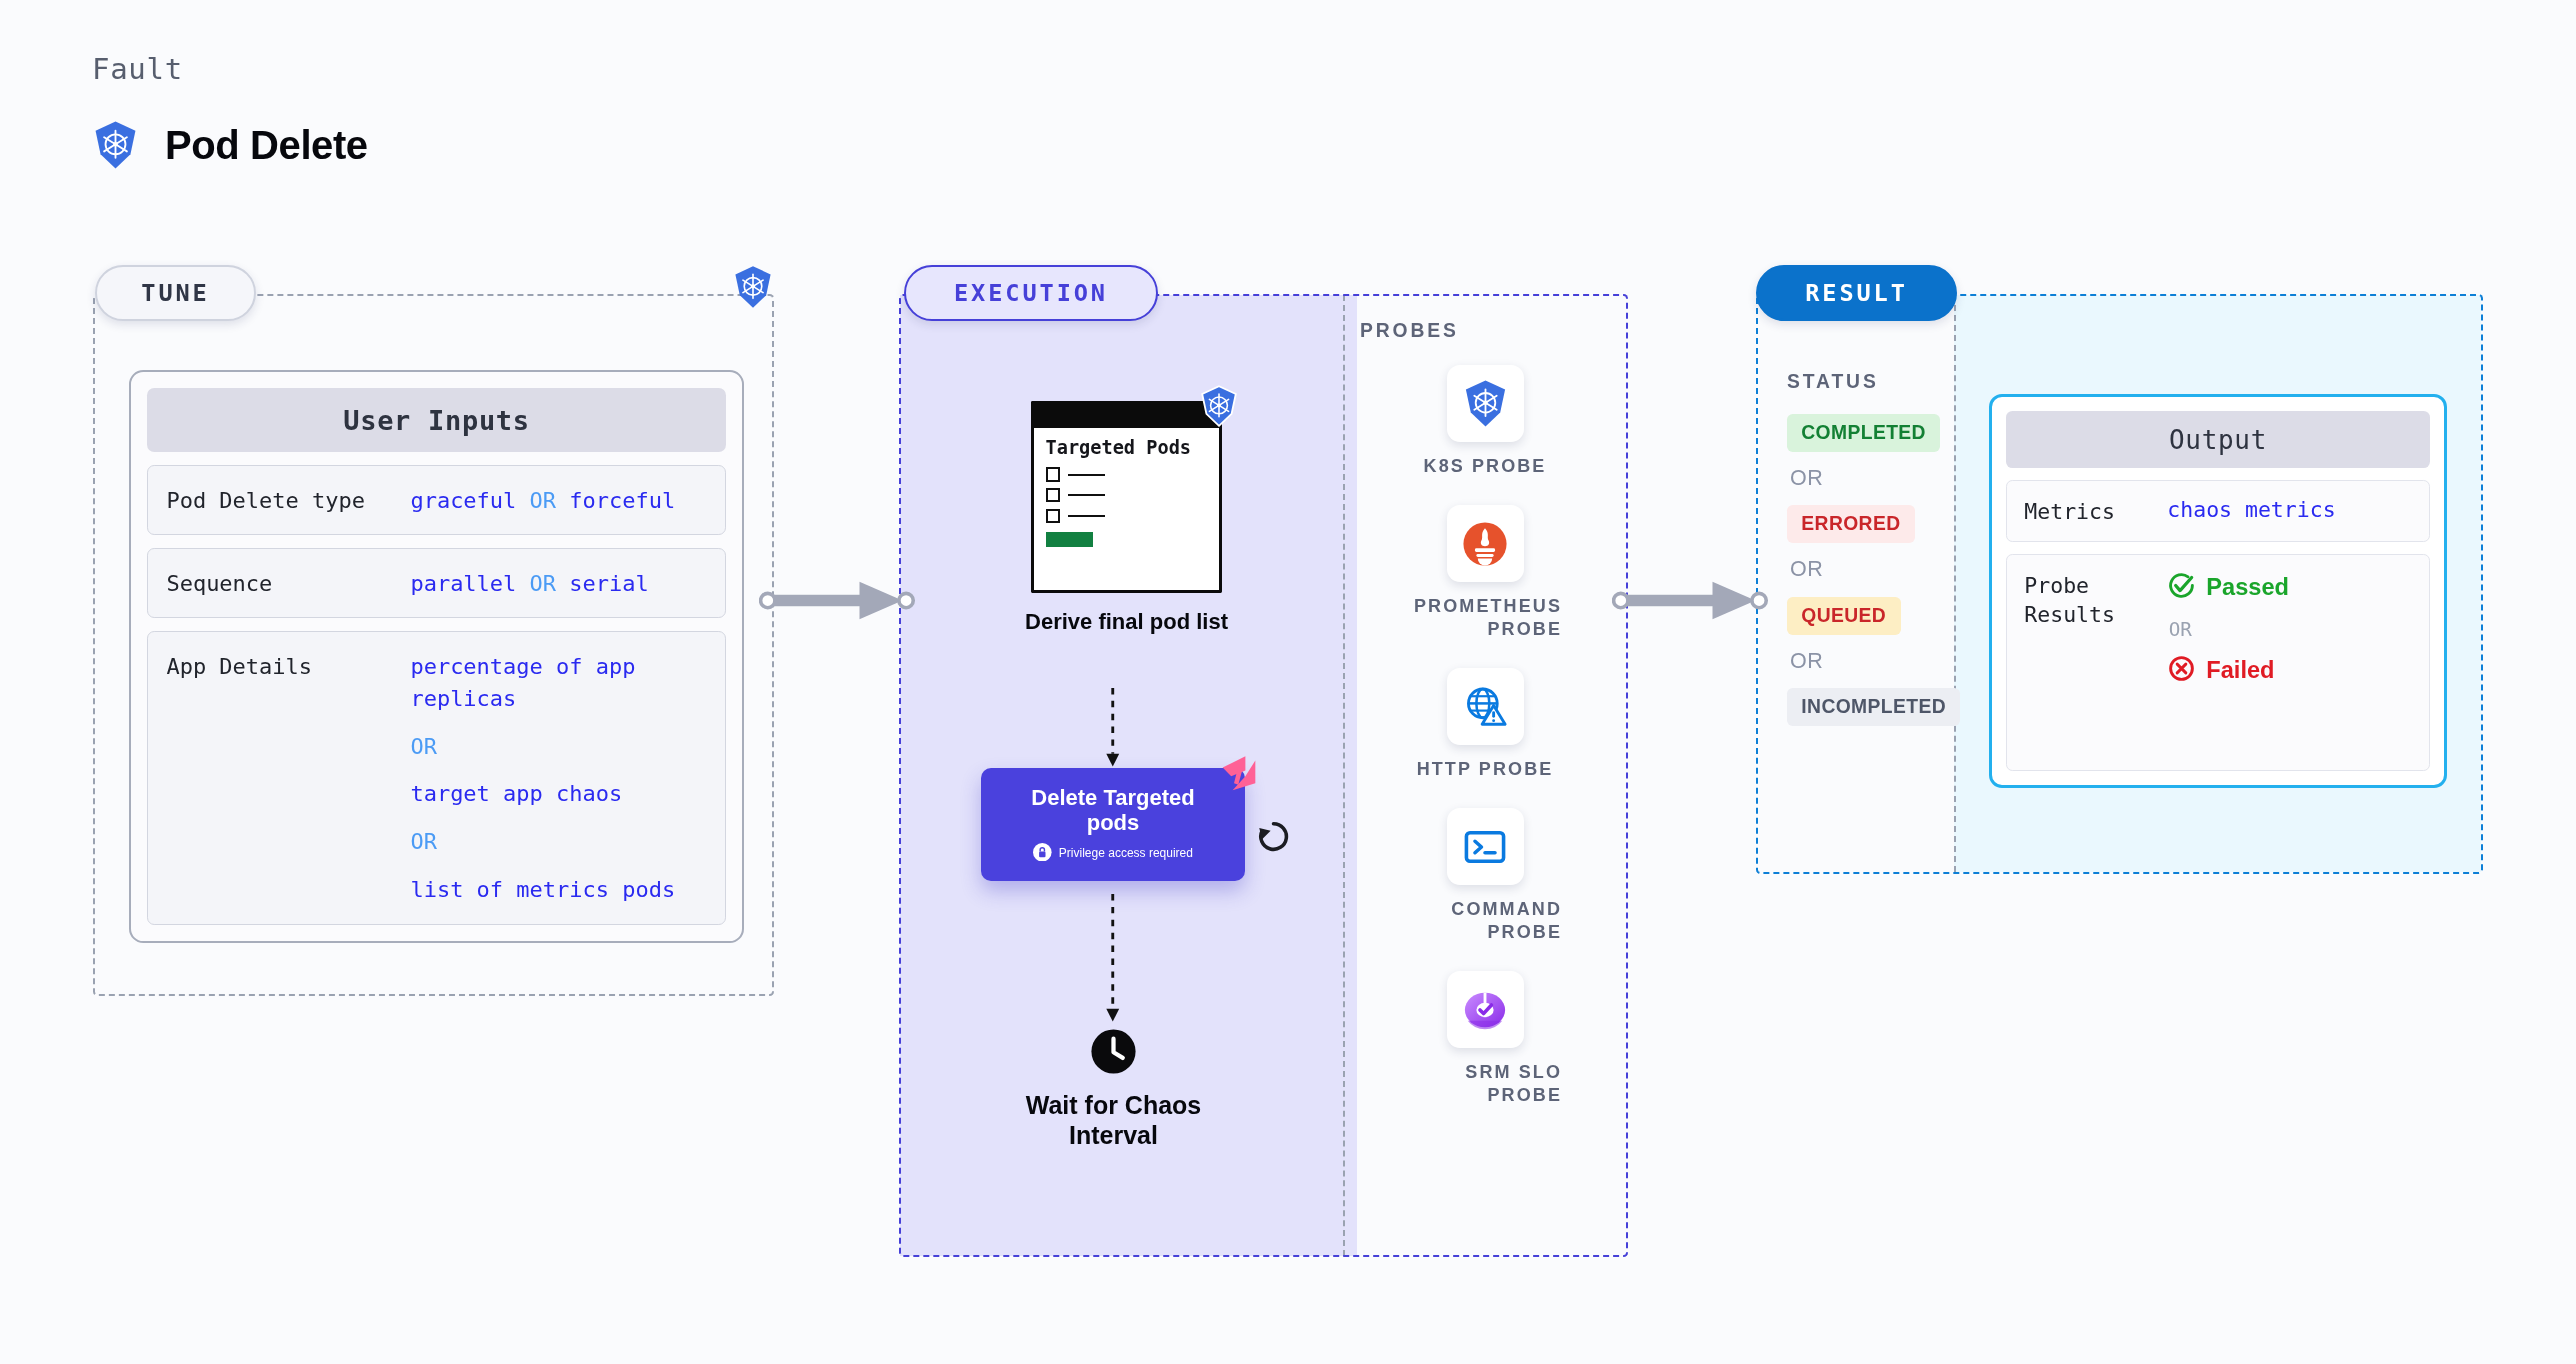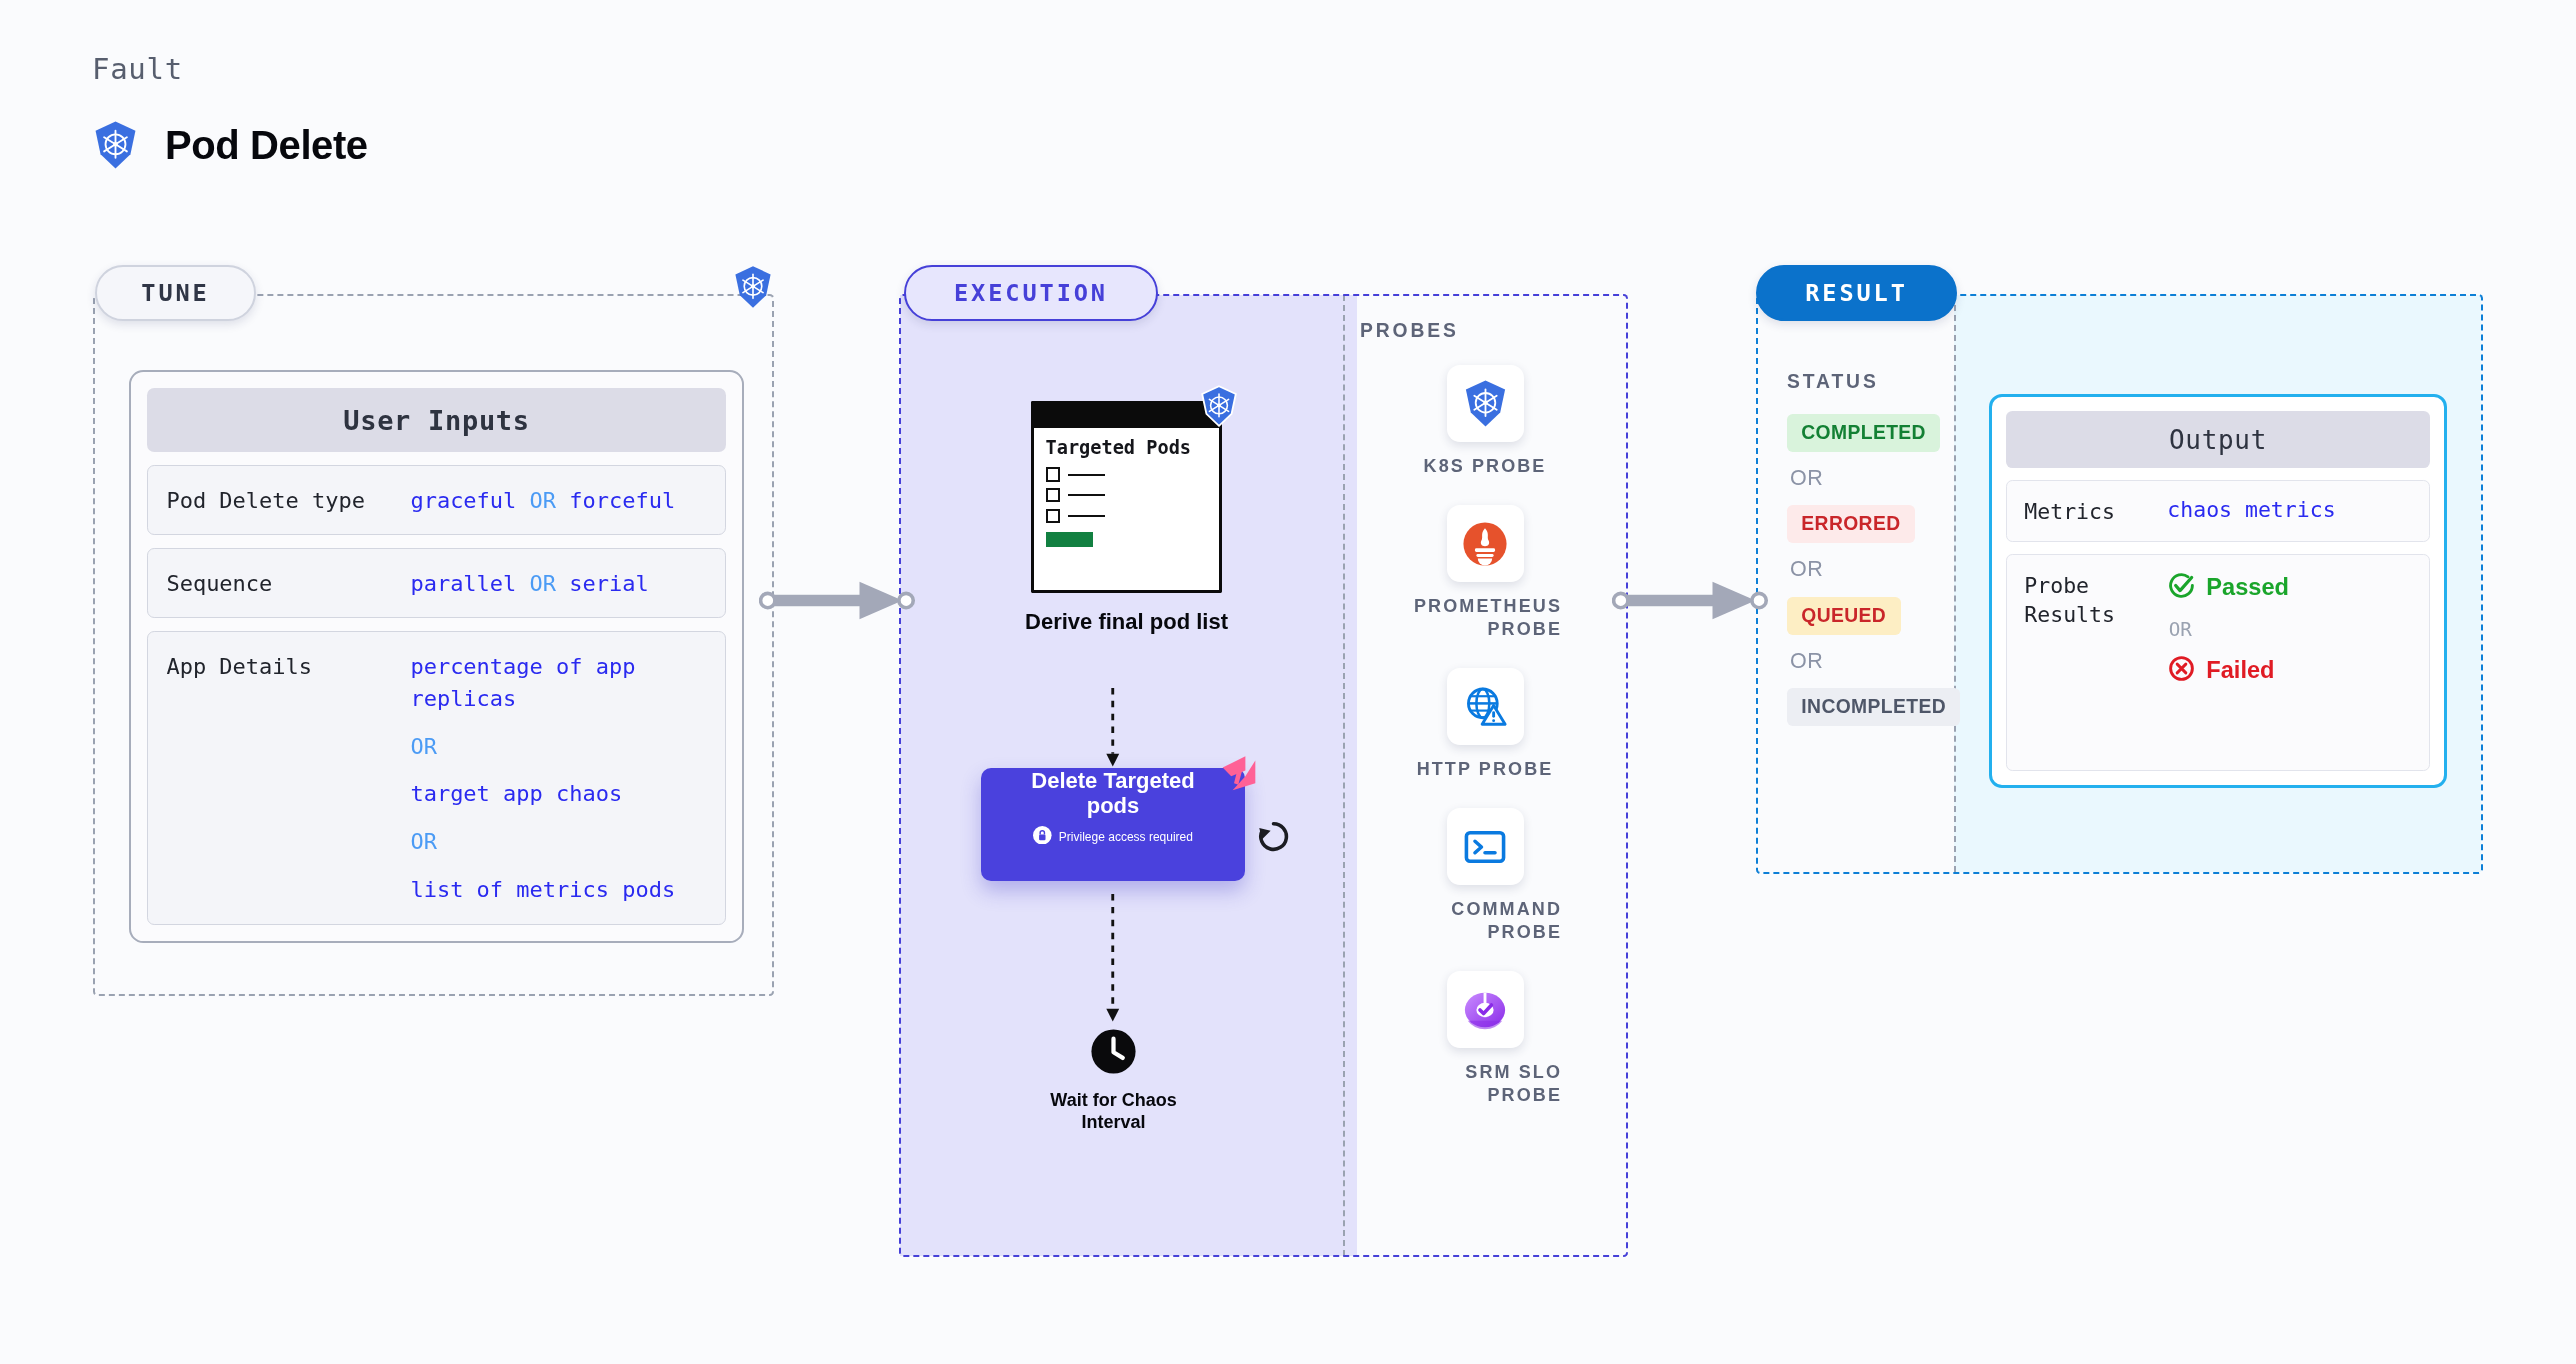--- a/index.html
+++ b/index.html
@@ -138,38 +138,38 @@
   }
 
   .flow-arrow { position: absolute; }
 
   
   #delete-card {
     position: absolute; left: 981px; top: 768px;
     width: 264px; height: 113px;
     background: #4a41dd; border-radius: 10px;
     box-shadow: 0 10px 20px rgba(60,52,200,.30);
-    display: flex; flex-direction: column; align-items: center; justify-content: flex-start;
+    display: flex; flex-direction: column; align-items: center; justify-content: center;
     gap: 7.2px; overflow: visible;
   }
   #delete-card .dc-title {
     color: #ffffff; font-size: 22px; font-weight: 700;
     text-align: center; line-height: 1.15; max-width: 215px;
   }
   #delete-card .dc-sub {
     display: flex; align-items: center; gap: 7.2px;
     color: #ffffff; font-size: 12px;
   }
   #harness-mark { position: absolute; right: -15.8px; top: -15.8px; }
   #retry-icon { position: absolute; left: 1255px; top: 818px; }
 
   
   #wait-node { position: absolute; left: 1021px; top: 1028px; width: 185px; text-align: center; }
   #wait-node .cap {
-    margin-top: 13px; font-size: 18px; font-weight: 700; color: #07080d; line-height: 1.2;
+    margin-top: 13px; font-size: 25px; font-weight: 700; color: #07080d; line-height: 1.2;
   }
 
   
   #probe-list {
     position: absolute; left: 1408px; top: 365px;
     width: 154px; display: flex; flex-direction: column; align-items: center; gap: 27px;
   }
   .probe-item { display: flex; flex-direction: column; align-items: center; width: 154px; }
   .probe-tile {
     width: 77px; height: 77px; background: #ffffff; border-radius: 13px;

